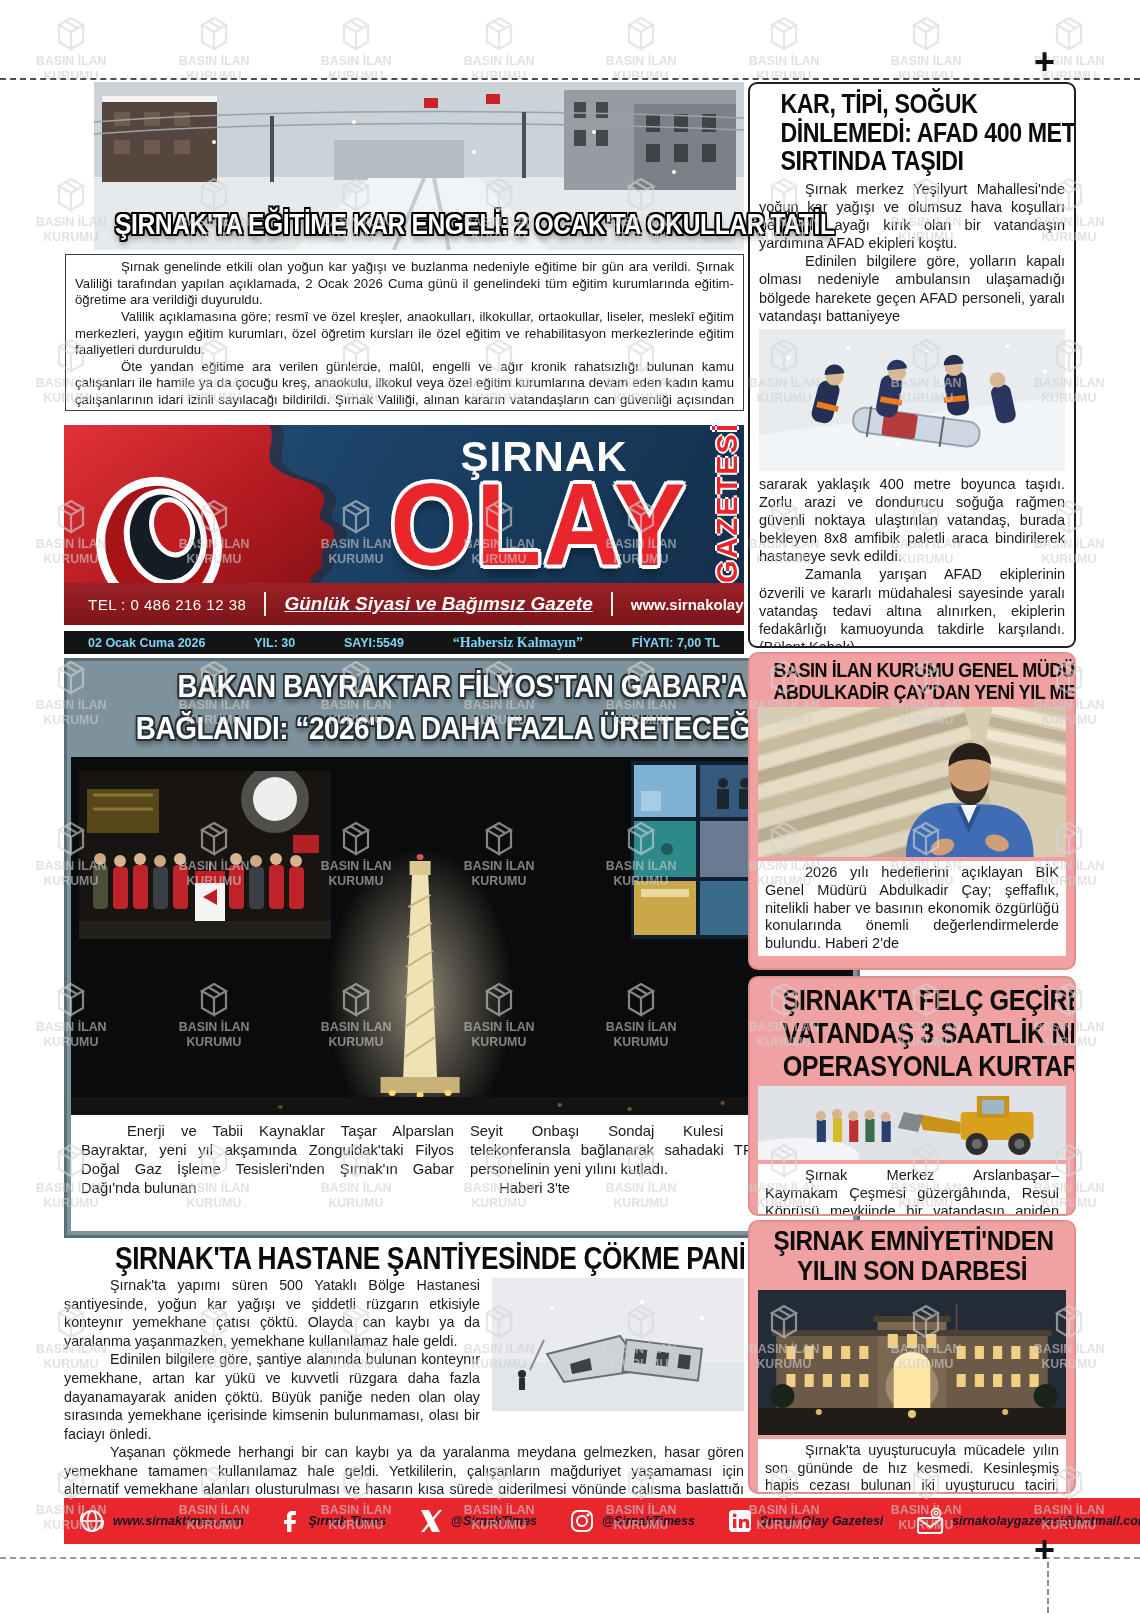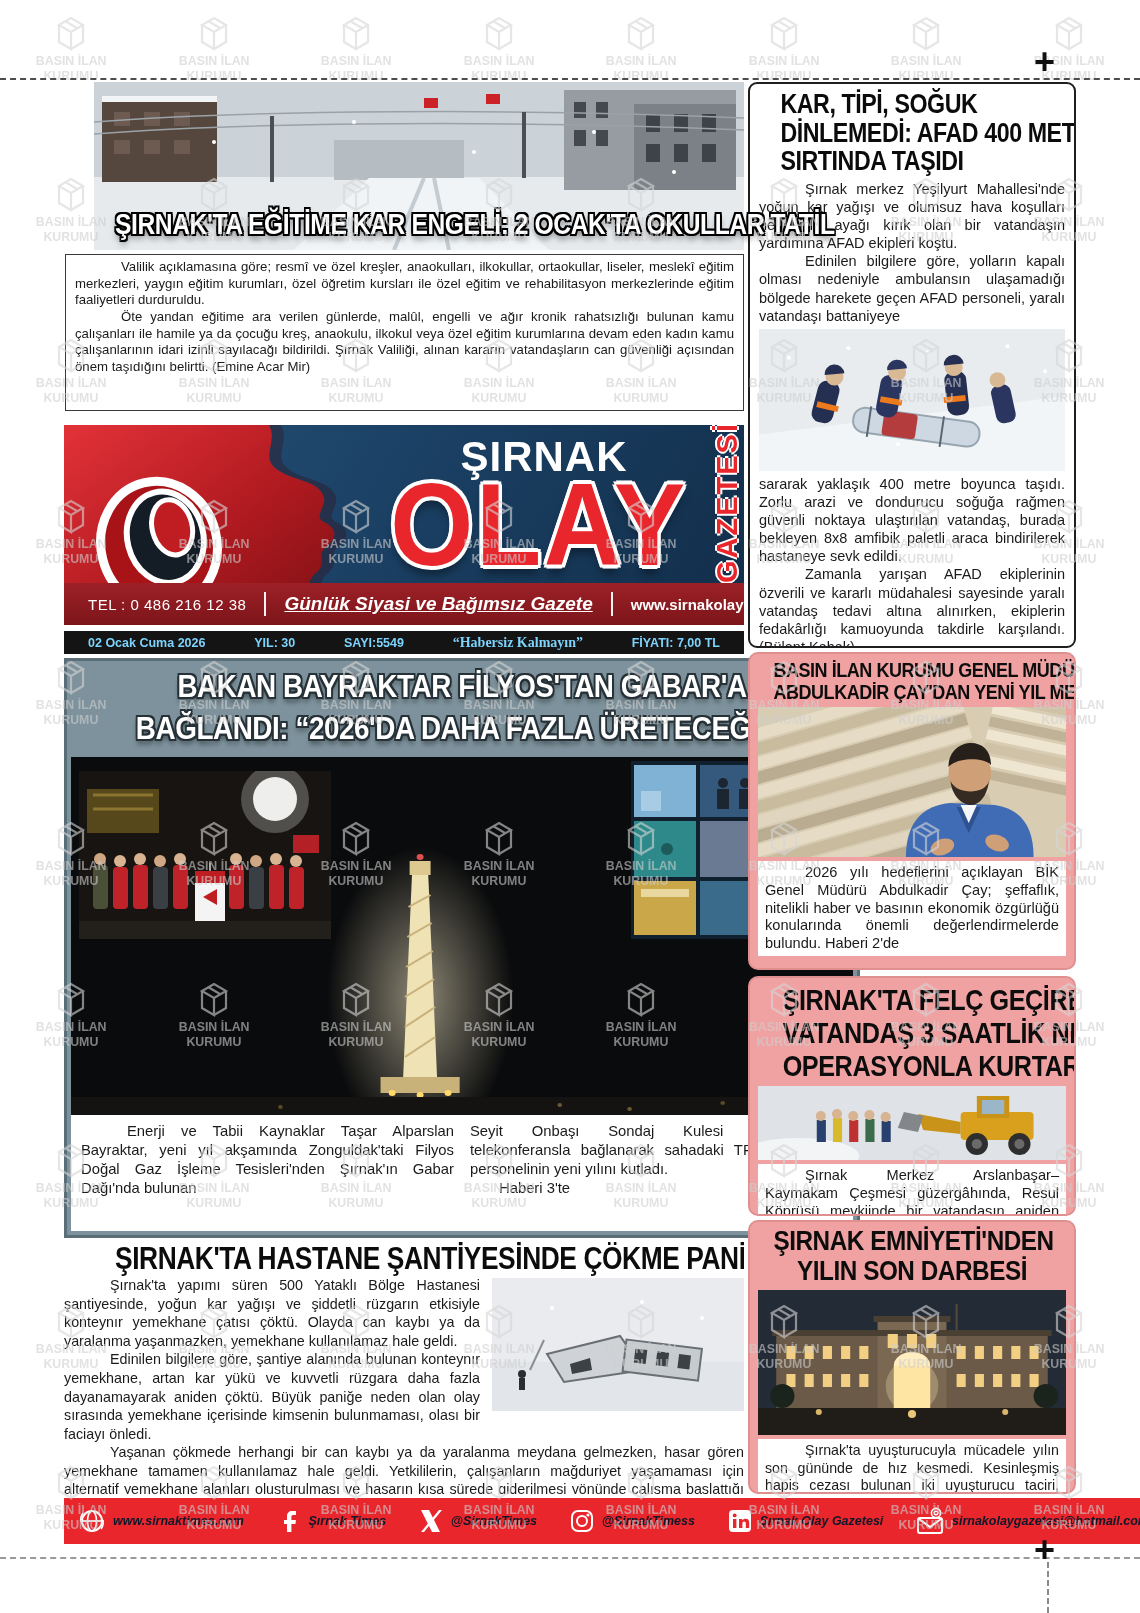--- a/index.html
+++ b/index.html
@@ -1126,20 +1126,21 @@
       <circle cx="120" cy="60" r="2" fill="#fff"></circle>
         <circle cx="260" cy="40" r="2" fill="#fff"></circle>
         <circle cx="380" cy="70" r="2" fill="#fff"></circle>
         <circle cx="500" cy="50" r="2" fill="#fff"></circle>
         <circle cx="580" cy="90" r="2" fill="#fff"></circle>
     </svg>
     <div class="tl-headline">
       <span class="cond">ŞIRNAK'TA EĞİTİME KAR ENGELİ: 2 OCAK'TA OKULLAR TATİL</span>
     </div>
     <div class="tl-body">
+      <p class="indent">Şırnak genelinde etkili olan yoğun kar yağışı ve buzlanma nedeniyle eğitime bir gün ara verildi. Şırnak Valiliği tarafından yapılan açıklamada, 2 Ocak 2026 Cuma günü il genelindeki tüm eğitim kurumlarında eğitim-öğretime ara verildiği duyuruldu.</p>
       <p class="indent">Valilik açıklamasına göre; resmî ve özel kreşler, anaokulları, ilkokullar, ortaokullar, liseler, meslekî eğitim merkezleri, yaygın eğitim kurumları, özel öğretim kursları ile özel eğitim ve rehabilitasyon merkezlerinde eğitim faaliyetleri durduruldu.</p>
       <p class="indent">Öte yandan eğitime ara verilen günlerde, malûl, engelli ve ağır kronik rahatsızlığı bulunan kamu çalışanları ile hamile ya da çocuğu kreş, anaokulu, ilkokul veya özel eğitim kurumlarına devam eden kadın kamu çalışanlarının idari izinli sayılacağı bildirildi. Şırnak Valiliği, alınan kararın vatandaşların can güvenliği açısından önem taşıdığını belirtti. (Emine Acar Mir)</p>
     </div>
 
     <div class="tr-box">
       <div class="tr-headline">
         <span class="cond">KAR, TİPİ, SOĞUK</span>
         <span class="cond">DİNLEMEDİ: AFAD 400 METRE</span>
         <span class="cond">SIRTINDA TAŞIDI</span>
       </div>

